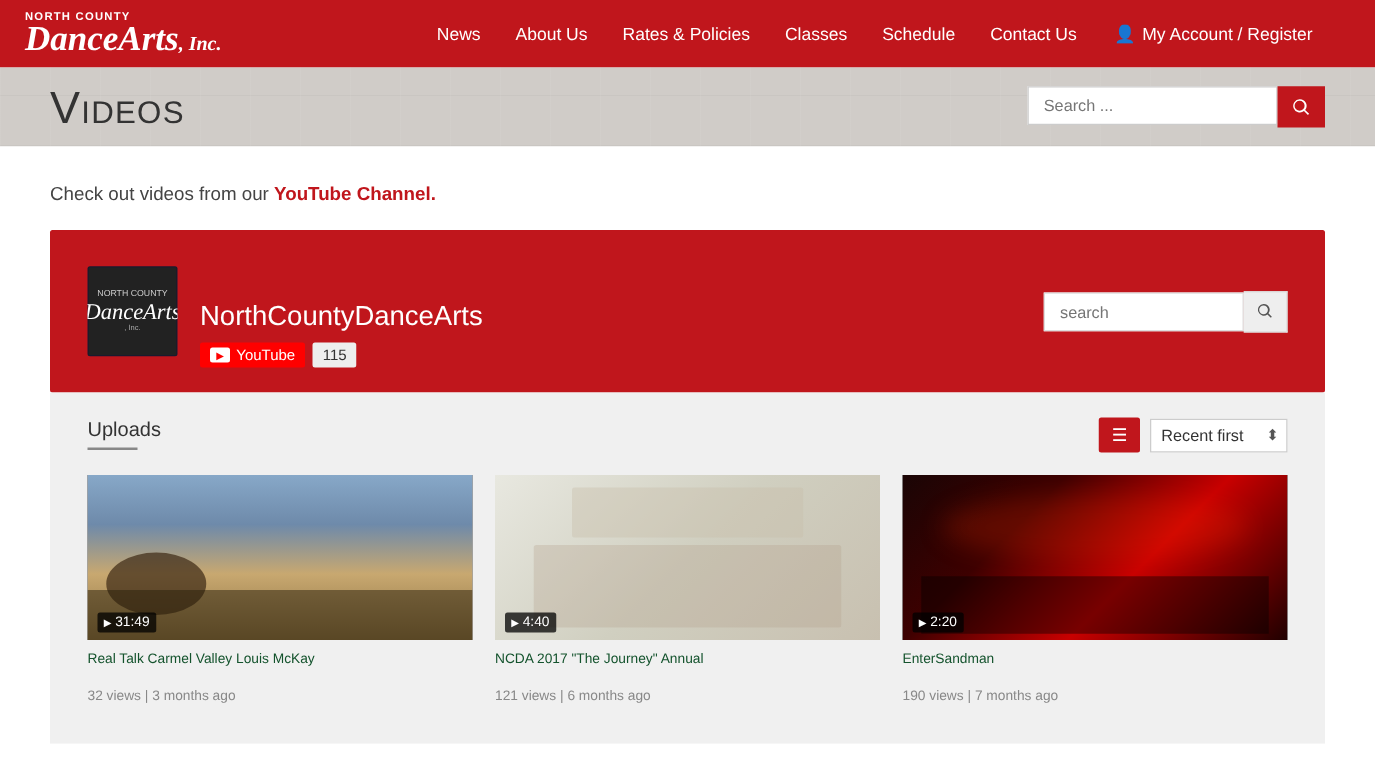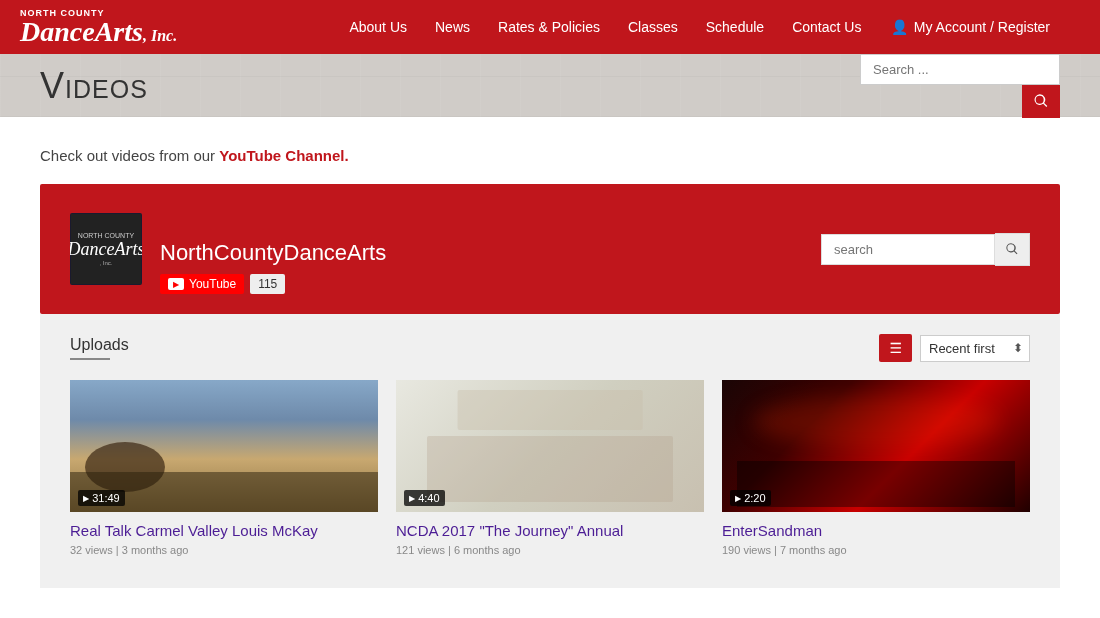--- a/index.html
+++ b/index.html
@@ -84,23 +84,22 @@
     }
     .hero-title {
       font-size: 36px;
       font-weight: normal;
       color: #333;
       font-variant: small-caps;
       letter-spacing: 1px;
     }
     .hero-search {
       display: flex;
-      align-items: flex-end;
+      align-items: flex-start;
       gap: 0;
-      flex-direction: column;
     }
     .hero-search input {
       border: 1px solid #ccc;
       padding: 7px 12px;
       font-size: 13px;
       width: 200px;
       outline: none;
       color: #999;
     }
     .hero-search button {
@@ -339,48 +338,48 @@
       gap: 3px;
     }
     .video-duration::before {
       content: '▶';
       font-size: 8px;
     }
     .video-info {
       padding: 8px 0 0;
     }
     .video-title {
-      color: #4c1d95;
-      font-size: 15px;
+      color: #14532d;
+      font-size: 11px;
       text-decoration: none;
       line-height: 1.4;
       display: block;
-      margin-bottom: 3px;
+      margin-bottom: 16px;
     }
     .video-meta {
       font-size: 11px;
       color: #888;
     }
   </style>
 </head>
 <body>
 
 <nav class="navbar">
   <div class="navbar-logo">
     <div class="logo-text">
       <div style="font-size:9px;letter-spacing:1px;font-family:Arial,sans-serif;font-style:normal;">NORTH COUNTY</div>
       <div class="logo-main">
         <span>DanceArts</span><span style="font-size:16px;">, Inc.</span>
       </div>
     </div>
   </div>
 
   <div class="nav-links">
+    <a class="nav-link" href="#">News</a>
     <a class="nav-link" href="#">About Us</a>
-    <a class="nav-link" href="#">News</a>
     <a class="nav-link" href="#">Rates &amp; Policies</a>
     <a class="nav-link" href="#">Classes</a>
     <a class="nav-link" href="#">Schedule</a>
     <a class="nav-link" href="#">Contact Us</a>
     <a class="nav-account" href="#" style="padding-left:16px;">My Account / Register</a>
   </div>
 </nav>
 
 <div class="hero">
   <h1 class="hero-title">Videos</h1>
@@ -413,21 +412,21 @@
         <div class="yt-badge-row">
           <div class="yt-badge">
             <div class="yt-icon"></div>
             <span>YouTube</span>
           </div>
           <div class="yt-count">115</div>
         </div>
       </div>
     </div>
     <div class="yt-search-box">
-      <input type="text" style="border: 1px solid rgb(221, 221, 221); background: rgb(255, 255, 255); padding: 7px 12px; font-size: 13px; width: 174px; outline: none;" placeholder="search">
+      <input type="text" style="border: 1px solid rgb(221, 221, 221); background: rgb(255, 255, 255); padding: 7px 12px; font-size: 13px; width: 160px; outline: none;" placeholder="search">
       <button style="background:#eee; border:1px solid #ddd; border-left:none; padding:7px 10px; cursor:pointer; height:33px; display:flex; align-items:center; justify-content:center;">
         <svg width="14" height="14" viewBox="0 0 24 24">
           <path fill="#555" d="M10 2a8 8 0 105.293 14.293l4.707 4.707 1.414-1.414-4.707-4.707A8 8 0 0010 2zm0 2a6 6 0 110 12A6 6 0 0110 4z"></path>
         </svg>
       </button>
     </div>
   </div>
 
   <div class="uploads-section">
     <div class="uploads-header">

